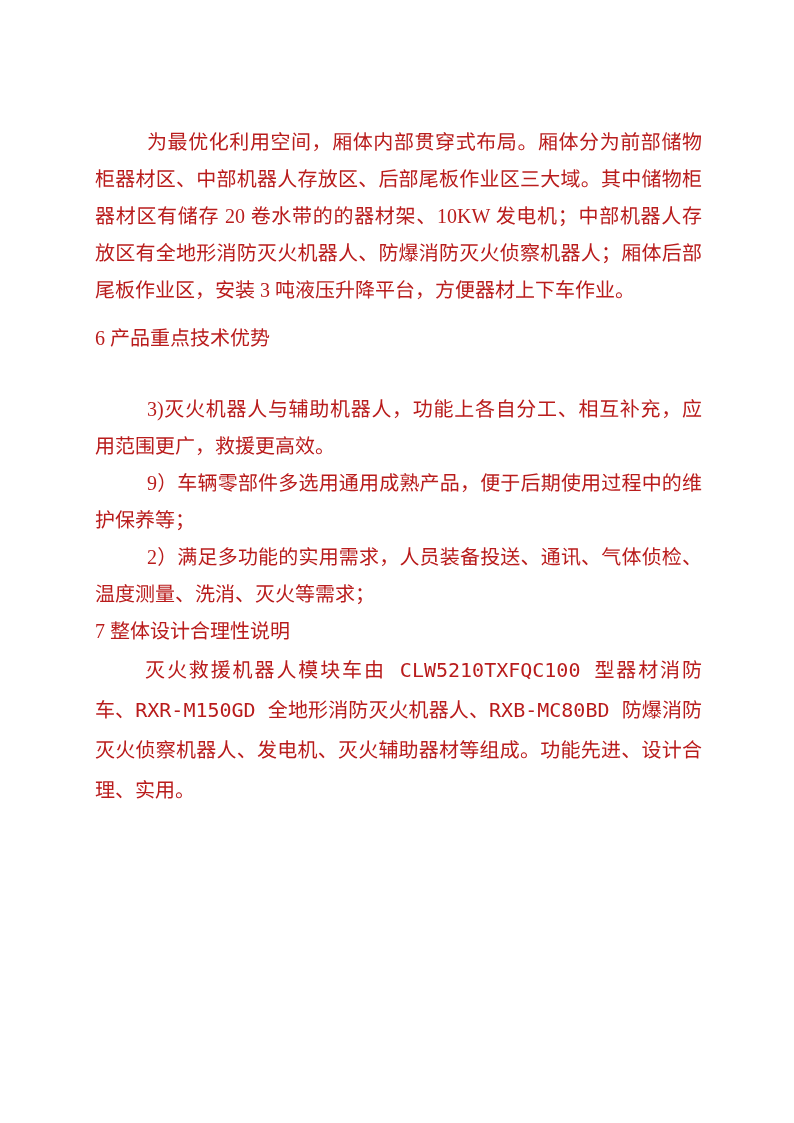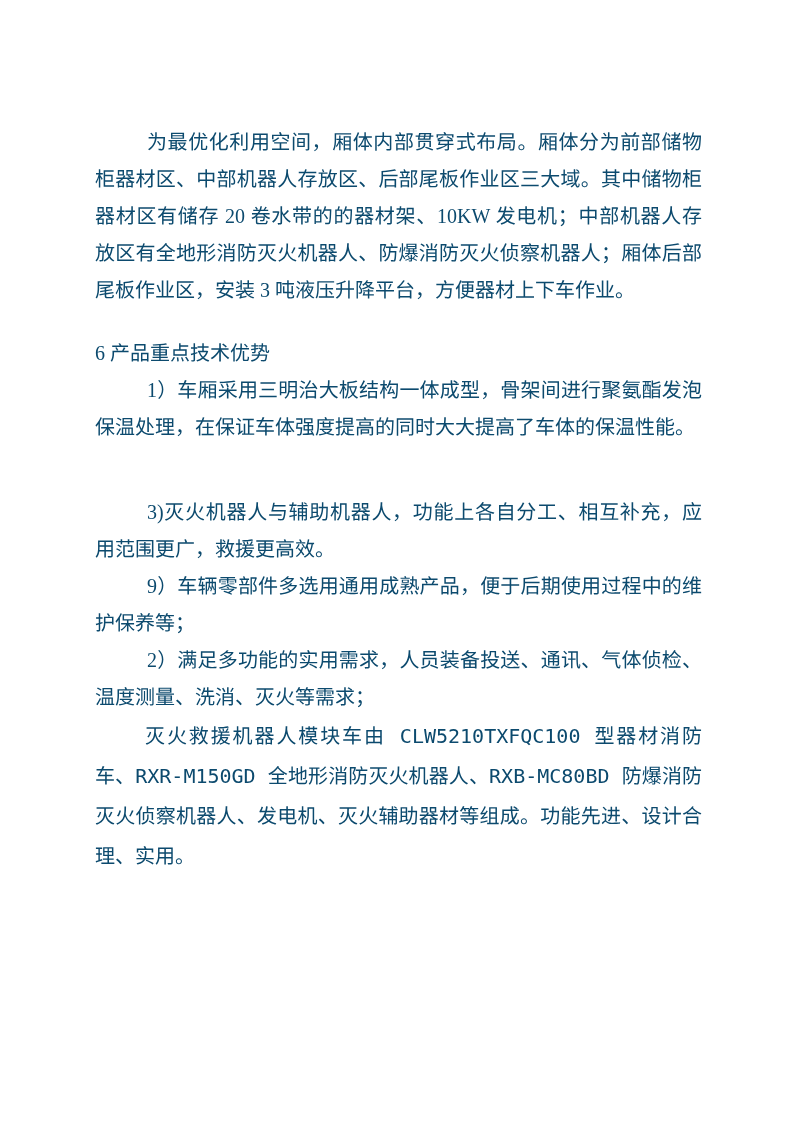--- a/index.html
+++ b/index.html
@@ -7,67 +7,67 @@
     padding: 0;
     background: #ffffff;
   }
   .page {
     position: relative;
     width: 794px;
     height: 1123px;
     box-sizing: border-box;
     background: #ffffff;
     padding: 124px 92px 0 95px;
-    color: #0c4a6e;
+    color: #b91c1c;
     font-family: "Liberation Serif", "DejaVu Serif", serif;
     font-size: 20px;
     line-height: 37px;
     overflow: hidden;
   }
   .para, .heading, .subheading {
     margin: 0;
     padding: 0;
     font-weight: normal;
     font-size: 20px;
   }
   .para {
     text-align: justify;
     text-justify: inter-ideograph;
   }
   .indent {
     text-indent: 52px;
   }
   .heading-6 {
-    margin-top: 26px;
+    margin-top: 11px;
   }
   .gap-before {
-    margin-top: 48px;
+    margin-top: 34px;
   }
   .closing-para {
     line-height: 40px;
     text-indent: 50px;
     font-family: "DejaVu Sans Mono", "Liberation Mono", monospace;
   }
 </style>
 </head>
 <body>
 
 <main class="page">
 
   <p class="para indent">为最优化利用空间，厢体内部贯穿式布局。厢体分为前部储物柜器材区、中部机器人存放区、后部尾板作业区三大域。其中储物柜器材区有储存 20 卷水带的的器材架、10KW 发电机；中部机器人存放区有全地形消防灭火机器人、防爆消防灭火侦察机器人；厢体后部尾板作业区，安装 3 吨液压升降平台，方便器材上下车作业。</p>
 
   <h2 class="heading heading-6">6 产品重点技术优势</h2>
 
 
-  <p class="para indent">1）车厢采用三明治大板结构一体成型，骨架间进行聚氨酯发泡保温处理，在保证车体强度提高的同时大大提高了车体的保温性能。</p>
 
 
   <p class="para indent gap-before">3)灭火机器人与辅助机器人，功能上各自分工、相互补充，应用范围更广，救援更高效。</p>
 
 
   <p class="para indent">9）车辆零部件多选用通用成熟产品，便于后期使用过程中的维护保养等；</p>
 
   <p class="para indent">2）满足多功能的实用需求，人员装备投送、通讯、气体侦检、温度测量、洗消、灭火等需求；</p>
 
+  <h2 class="heading">7 整体设计合理性说明</h2>
 
   <p class="para closing-para">灭火救援机器人模块车由 CLW5210TXFQC100 型器材消防车、RXR-M150GD 全地形消防灭火机器人、RXB-MC80BD 防爆消防灭火侦察机器人、发电机、灭火辅助器材等组成。功能先进、设计合理、实用。</p>
 
 </main>
 
 </body></html>

